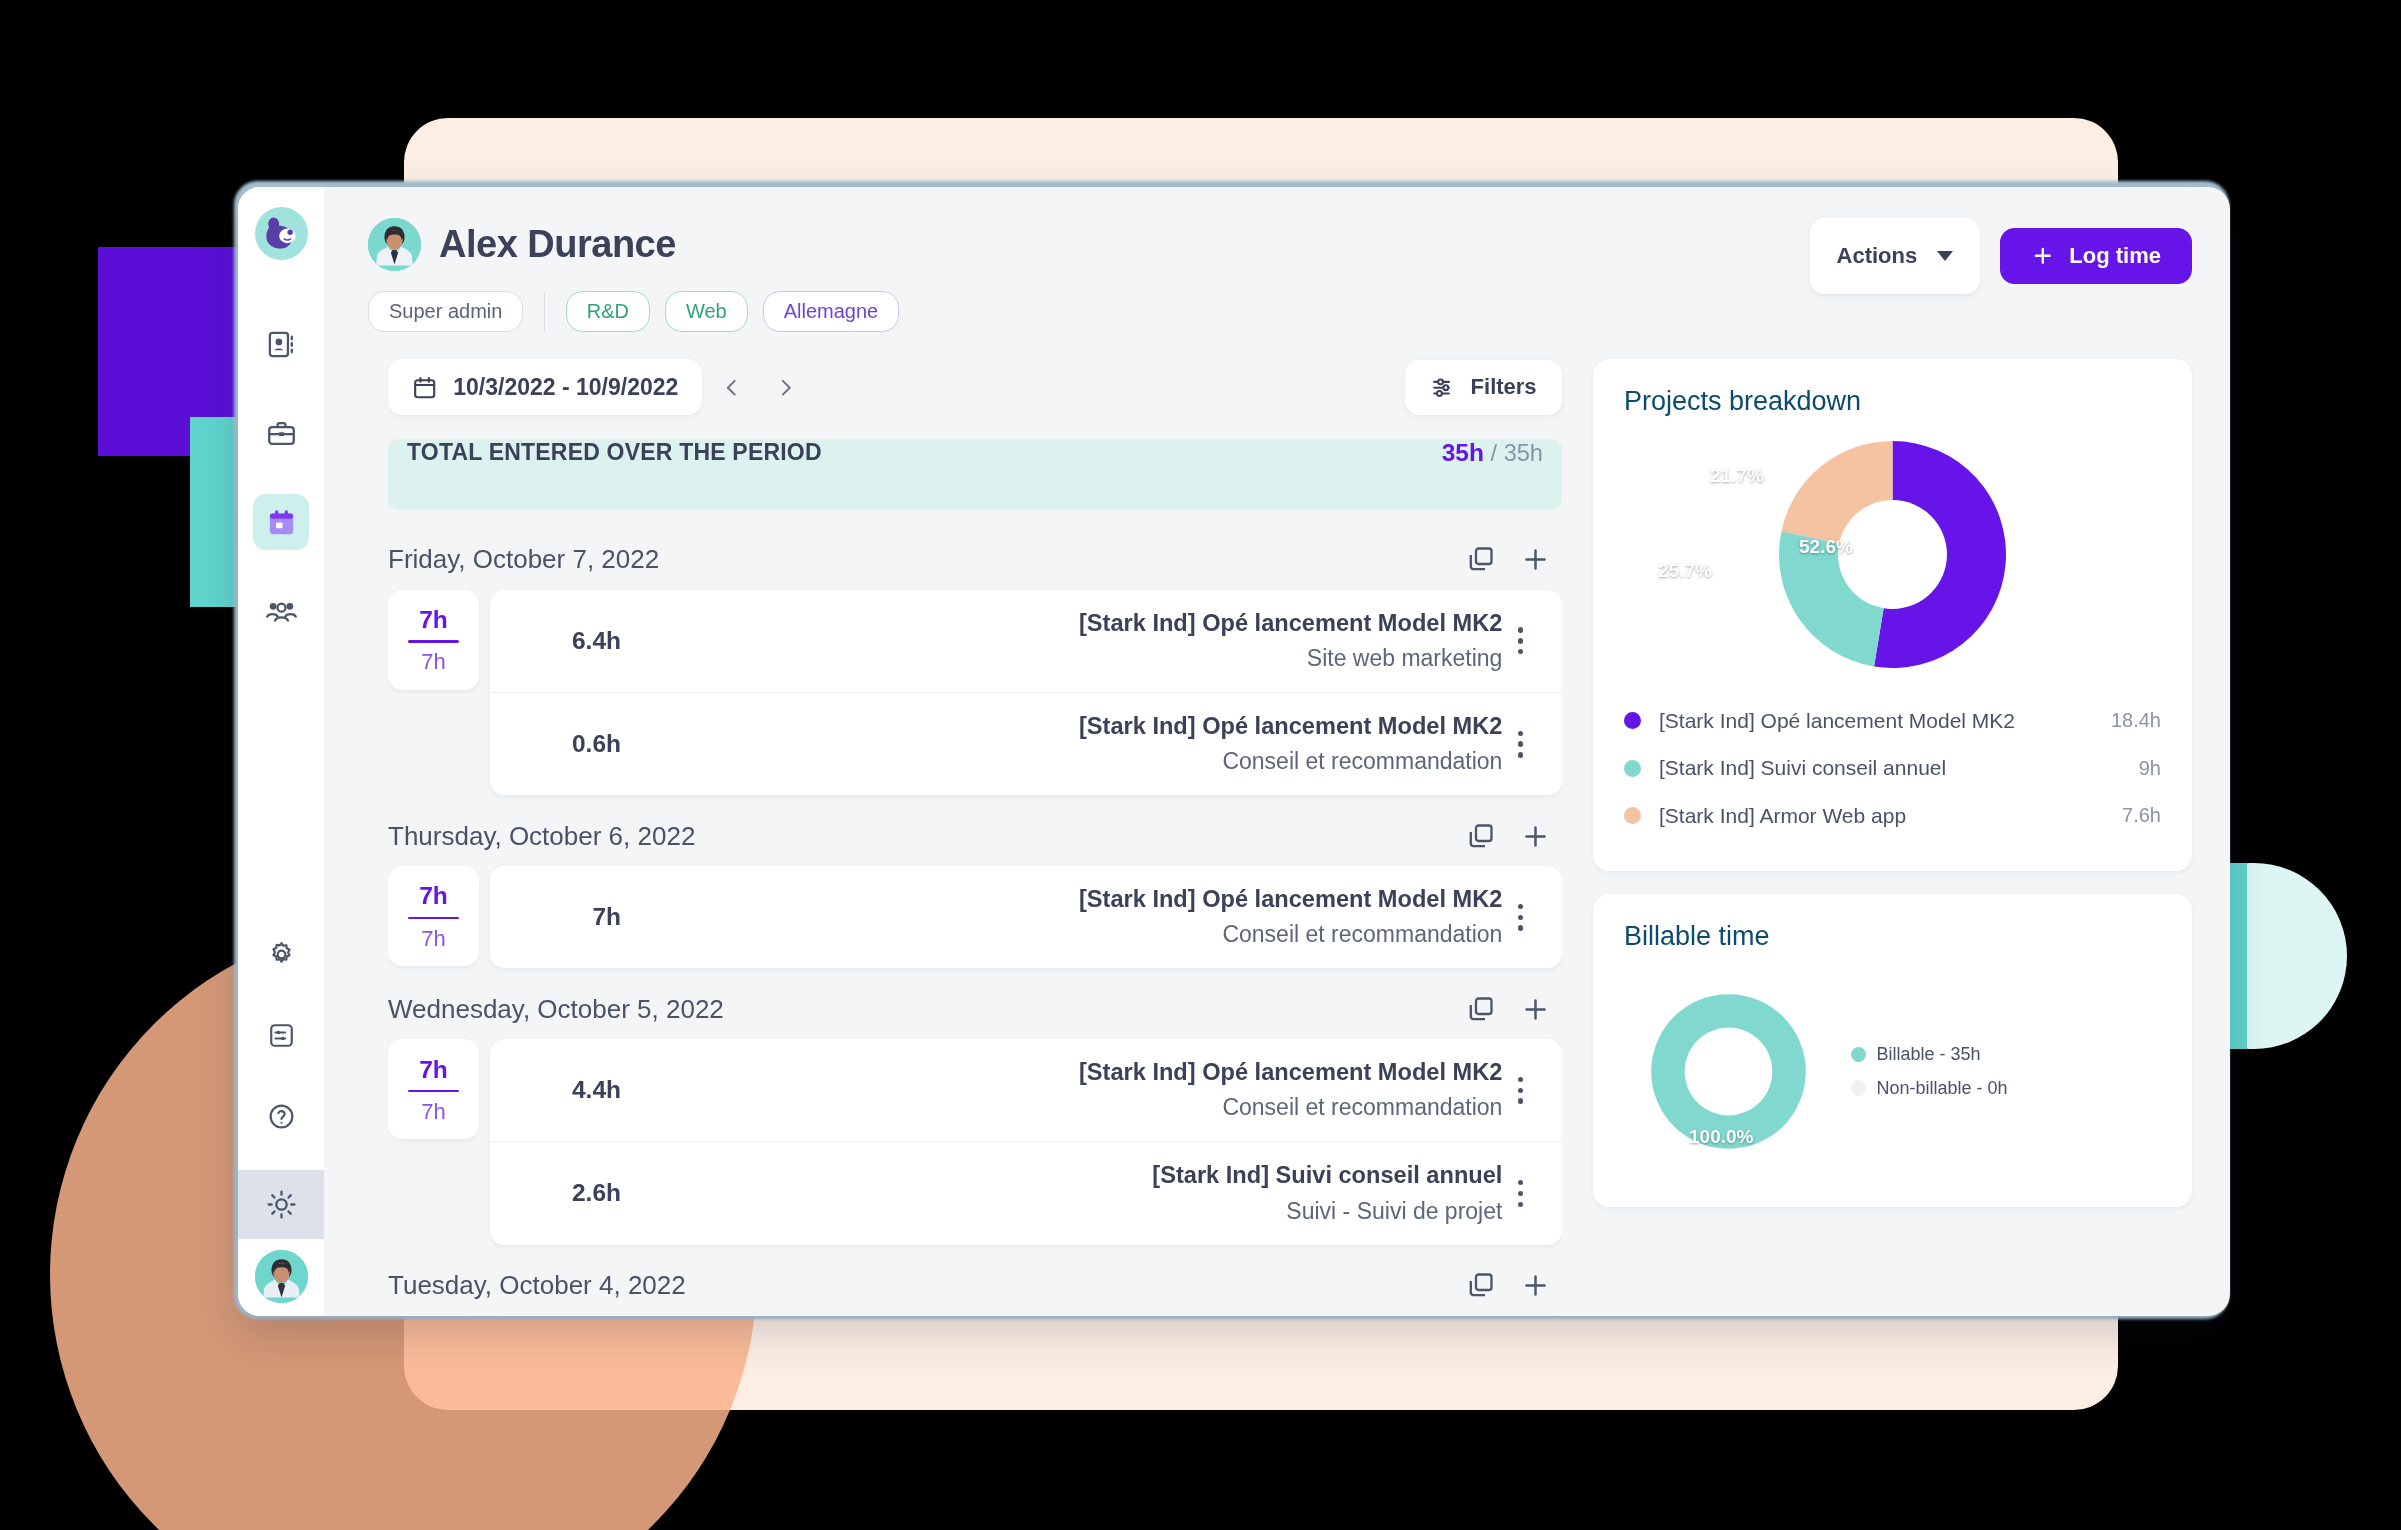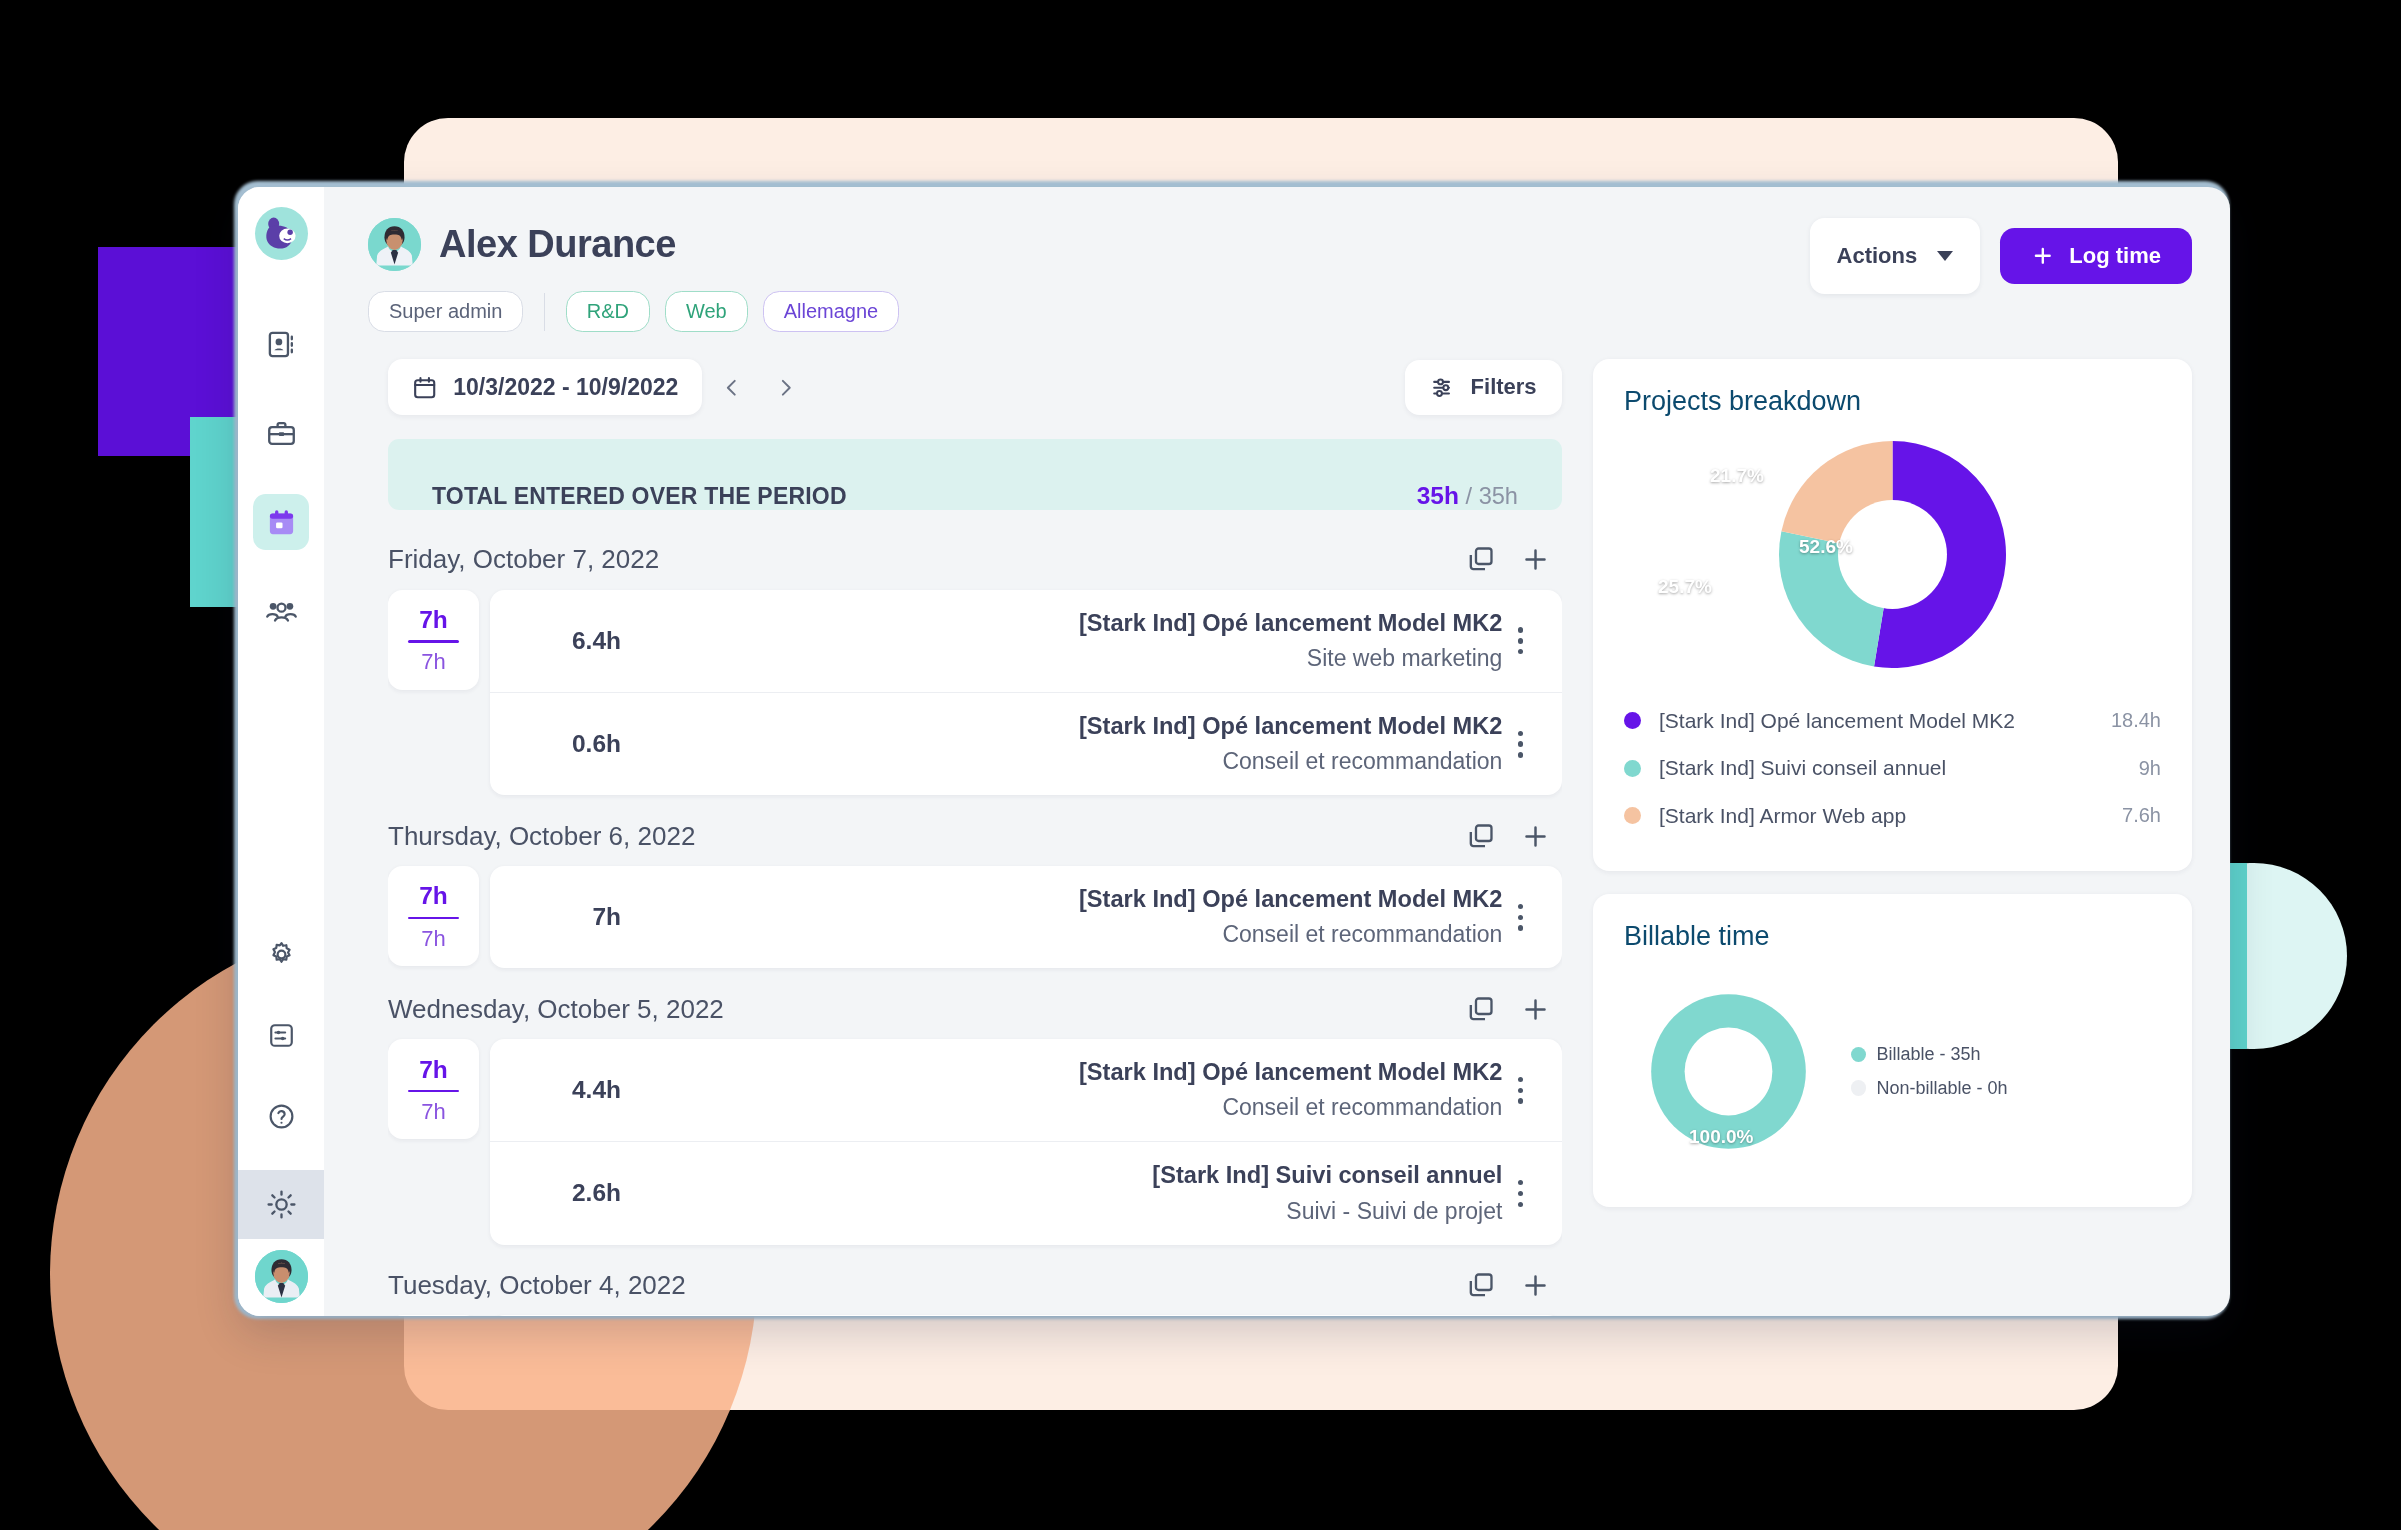--- a/index.html
+++ b/index.html
@@ -142,22 +142,22 @@
   }
   .btn-filters {
     background: #fff; border-radius: 14.5px; padding: 14.5px 25.4px; display: flex;
     align-items: center; gap: 14.5px; font-size: 22px; font-weight: 600; color: #3b4159;
     box-shadow: 0 1.8px 5.4px rgba(30,40,70,.06); cursor: pointer; border: none;
     font-family: inherit;
   }
 
   .total-banner {
     margin-top: 23.6px; background: #dcf2ef; border-radius: 11px; height: 71px;
-    display: flex; align-items: flex-end; justify-content: space-between;
-    padding: 0 44px;
+    display: flex; align-items: flex-start; justify-content: space-between;
+    padding: 0 19px;
   }
   .total-label { font-size: 23px; font-weight: 700; color: #3b4159; letter-spacing: 0.2px; }
   .total-value { font-size: 23.6px; color: #8b93a4; }
   .total-value b { color: #6614e8; font-size: 24.5px; }
 
   .days { margin-top: 9px; overflow: hidden; flex: 1; }
   .day-head {
     display: flex; align-items: center; justify-content: space-between;
     padding: 25.4px 11px 14.5px 0;
   }
@@ -584,21 +584,21 @@
             <div class="donut-wrap">
               <svg width="227" height="227" viewBox="0 0 100 100">
                 <g id="projects-slices">
                     <path d="M 50 50 L 50 0 A 50 50 0 1 1 41.86814174025582 99.3342972103934 Z" fill="#6614e8"></path>
                     <path d="M 50 50 L 41.86814174025582 99.3342972103934 A 50 50 0 0 1 1.0709547837263997 39.70686956150592 Z" fill="#80d8cf"></path>
                     <path d="M 50 50 L 1.0709547837263997 39.70686956150592 A 50 50 0 0 1 49.99999999999999 0 Z" fill="#f5c3a1"></path>
                   </g>
                 <circle cx="50" cy="50" r="24" fill="#ffffff"></circle>
               </svg>
               <div class="pct-label" id="pct-0" style="left: 175px; top: 119px;">52.6%</div>
-              <div class="pct-label" id="pct-1" style="left: 34px; top: 159px;">25.7%</div>
+              <div class="pct-label" id="pct-1" style="left: 34px; top: 143px;">25.7%</div>
               <div class="pct-label" id="pct-2" style="left: 50px; top: 48px; margin-left: 36px;">21.7%</div>
             </div>
             <div class="legend" id="projects-legend">
                 <div class="legend-row">
                   <span class="dot" style="background:#6614e8"></span>
                   <span class="legend-label">[Stark Ind] Opé lancement Model MK2</span>
                   <span class="legend-val">18.4h</span>
                 </div>
                 <div class="legend-row">
                   <span class="dot" style="background:#80d8cf"></span>

